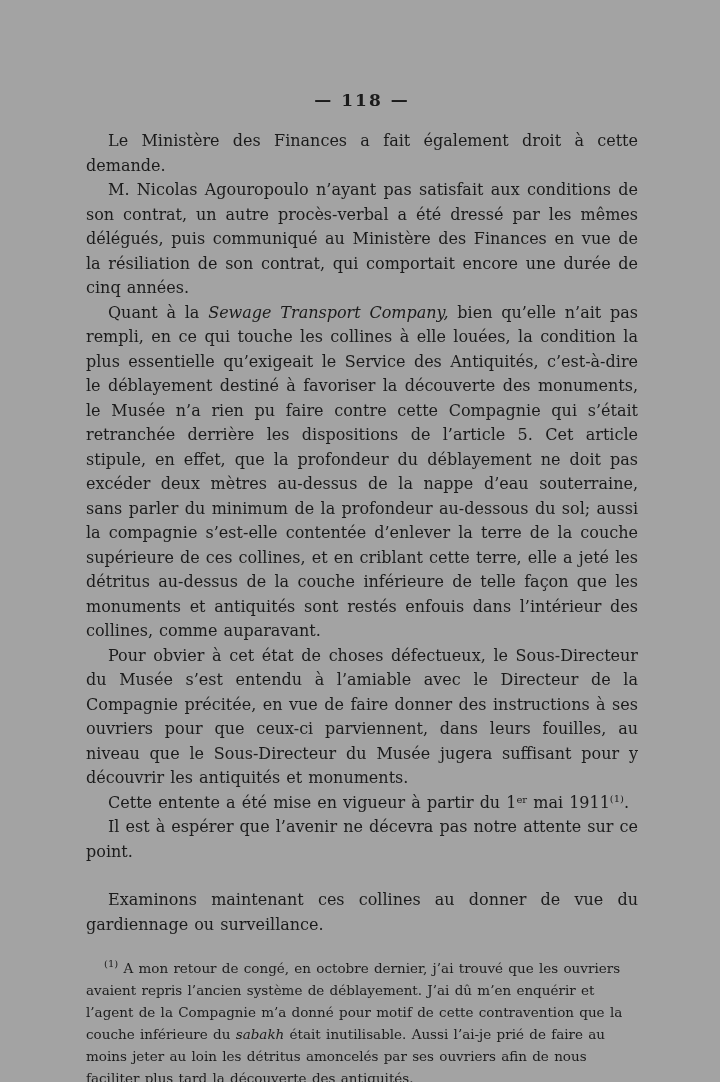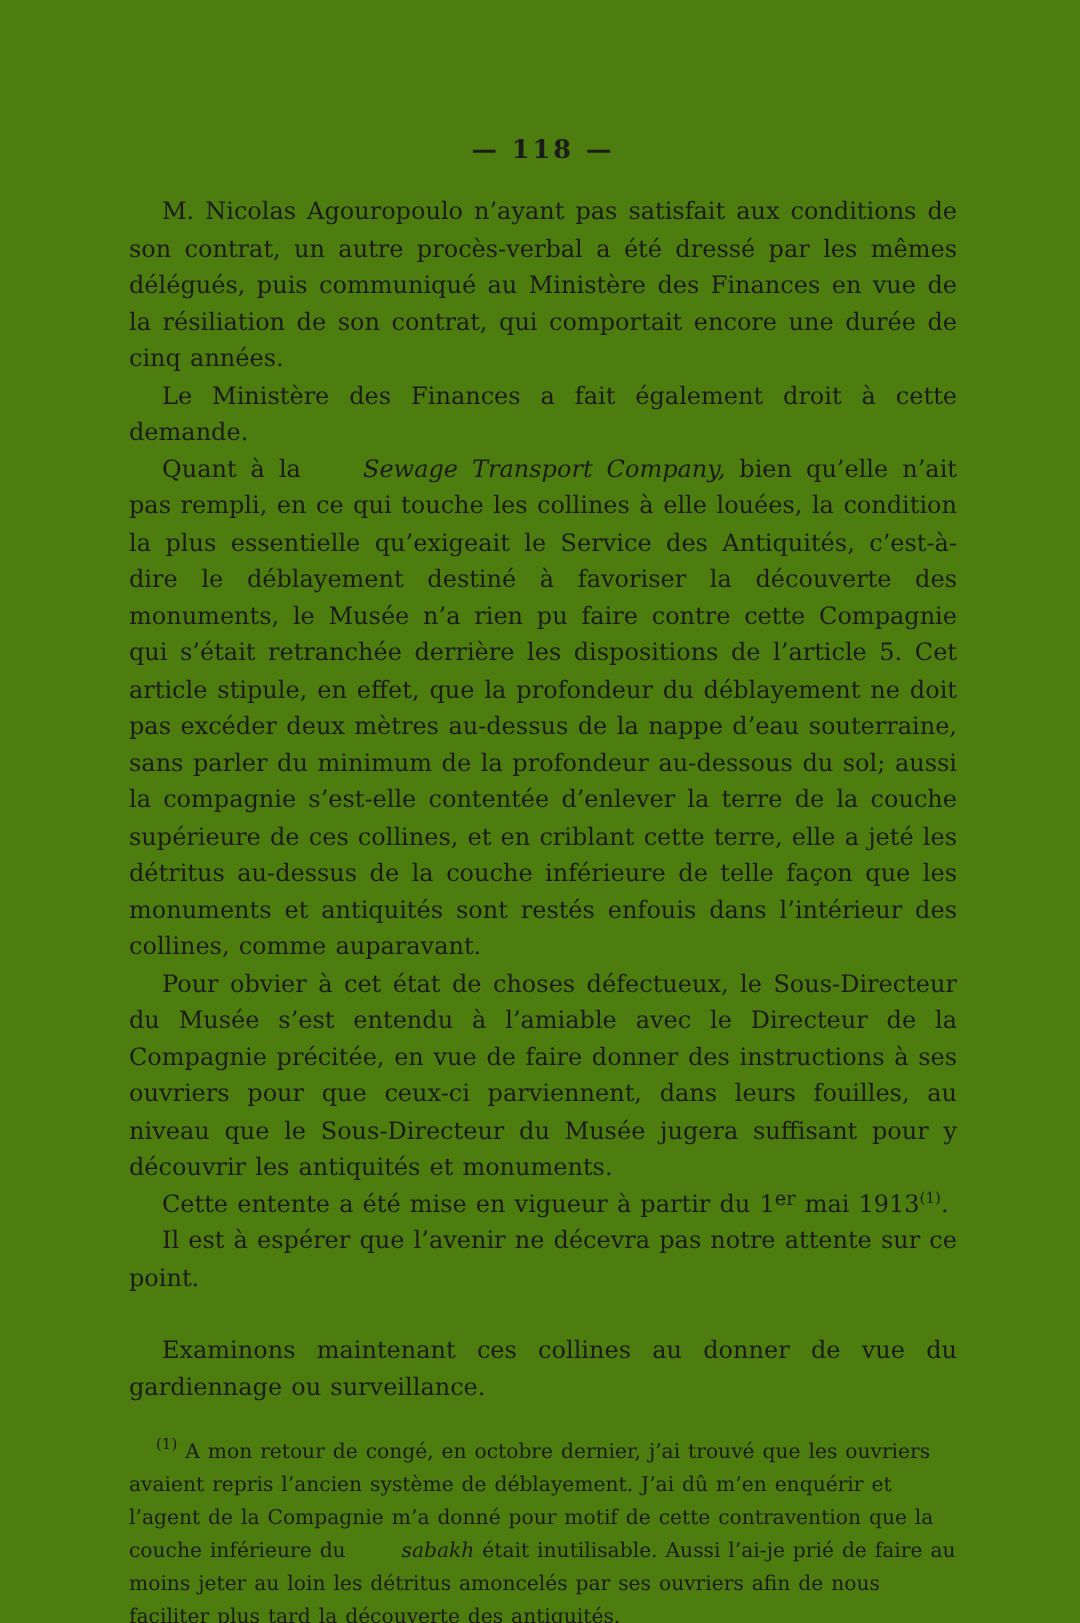--- a/index.html
+++ b/index.html
@@ -4,21 +4,21 @@
 <style>
   html, body {
     margin: 0;
     padding: 0;
     background: #ffffff;
   }
   .page {
     width: 720px;
     height: 1082px;
     box-sizing: border-box;
-    background: #4d7c0f;
+    background: #a3a3a3;
     color: #1b1b1b;
     font-family: "DejaVu Serif", "Liberation Serif", serif;
     padding: 90px 82px 0 86px;
     overflow: hidden;
     position: relative;
   }
   .pagenum {
     text-align: center;
     font-size: 17px;
     font-weight: bold;
@@ -26,28 +26,28 @@
     margin: 0 0 19px 0;
   }
   .body-text p {
     margin: 0;
     font-size: 16px;
     line-height: 24.5px;
     text-align: justify;
     text-indent: 22px;
     word-spacing: 1px;
   }
-  .it { font-style: italic; margin-left: 32px; }
+  .it { font-style: italic; }
   sup.ref {
     font-size: 10px;
     line-height: 0;
     vertical-align: 6px;
   }
   sup.ord {
-    font-size: 13px;
+    font-size: 10px;
     line-height: 0;
     vertical-align: 5px;
   }
   .chapter-title {
     margin: 32px 0 0 0;
     text-align: center;
     font-size: 17px;
     font-weight: bold;
     letter-spacing: 2px;
     text-indent: 0;
@@ -74,29 +74,29 @@
 </style>
 </head>
 <body>
 
 <div class="page">
 
   <div class="pagenum">— 118 —</div>
 
   <div class="body-text">
 
+    <p>Le Ministère des Finances a fait également droit à cette demande.</p>
+
     <p>M. Nicolas Agouropoulo n’ayant pas satisfait aux conditions de son contrat, un autre procès-verbal a été dressé par les mêmes délégués, puis communiqué au Ministère des Finances en vue de la résiliation de son contrat, qui comportait encore une durée de cinq années.</p>
-
-    <p>Le Ministère des Finances a fait également droit à cette demande.</p>
 
     <p><span>Quant à la </span><span class="it">Sewage Transport Company,</span><span> bien qu’elle n’ait pas rempli, en ce qui touche les collines à elle louées, la condition la plus essentielle qu’exigeait le Service des Antiquités, c’est-à-dire le déblayement destiné à favoriser la découverte des monuments, le Musée n’a rien pu faire contre cette Compagnie qui s’était retranchée derrière les dispositions de l’article 5. Cet article stipule, en effet, que la profondeur du déblayement ne doit pas excéder deux mètres au-dessus de la nappe d’eau souterraine, sans parler du minimum de la profondeur au-dessous du sol; aussi la compagnie s’est-elle contentée d’enlever la terre de la couche supérieure de ces collines, et en criblant cette terre, elle a jeté les détritus au-dessus de la couche inférieure de telle façon que les monuments et antiquités sont restés enfouis dans l’intérieur des collines, comme auparavant.</span></p>
 
     <p>Pour obvier à cet état de choses défectueux, le Sous-Directeur du Musée s’est entendu à l’amiable avec le Directeur de la Compagnie précitée, en vue de faire donner des instructions à ses ouvriers pour que ceux-ci parviennent, dans leurs fouilles, au niveau que le Sous-Directeur du Musée jugera suffisant pour y découvrir les antiquités et monuments.</p>
 
-    <p><span>Cette entente a été mise en vigueur à partir du 1</span><sup class="ord">er</sup><span> mai 1913</span><sup class="ref">(1)</sup><span>.</span></p>
+    <p><span>Cette entente a été mise en vigueur à partir du 1</span><sup class="ord">er</sup><span> mai 1911</span><sup class="ref">(1)</sup><span>.</span></p>
 
     <p>Il est à espérer que l’avenir ne décevra pas notre attente sur ce point.</p>
 
 
 
     <p class="after-heading">Examinons maintenant ces collines au donner de vue du gardiennage ou surveillance.</p>
 
   </div>
 
   <div class="footnote">

